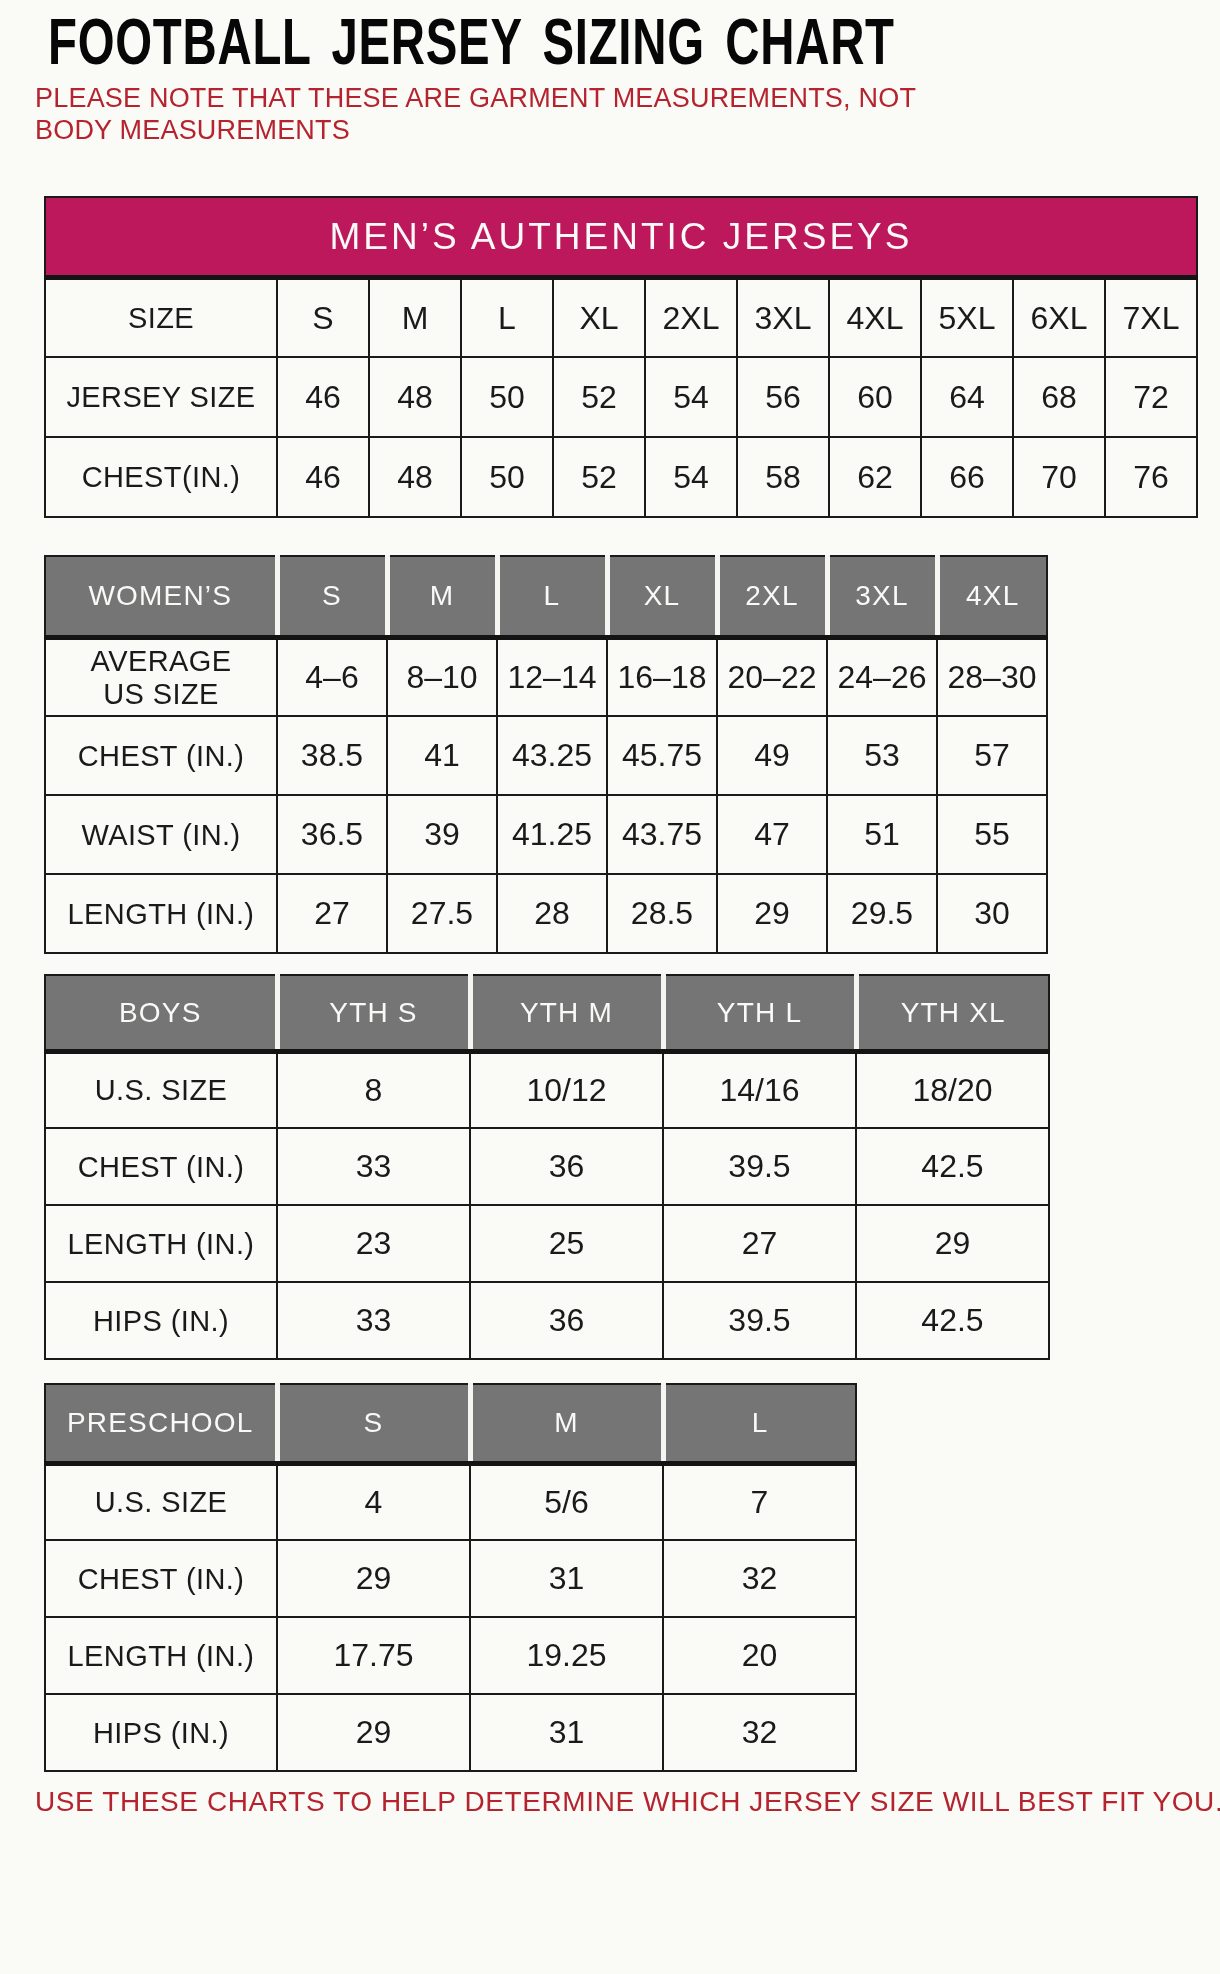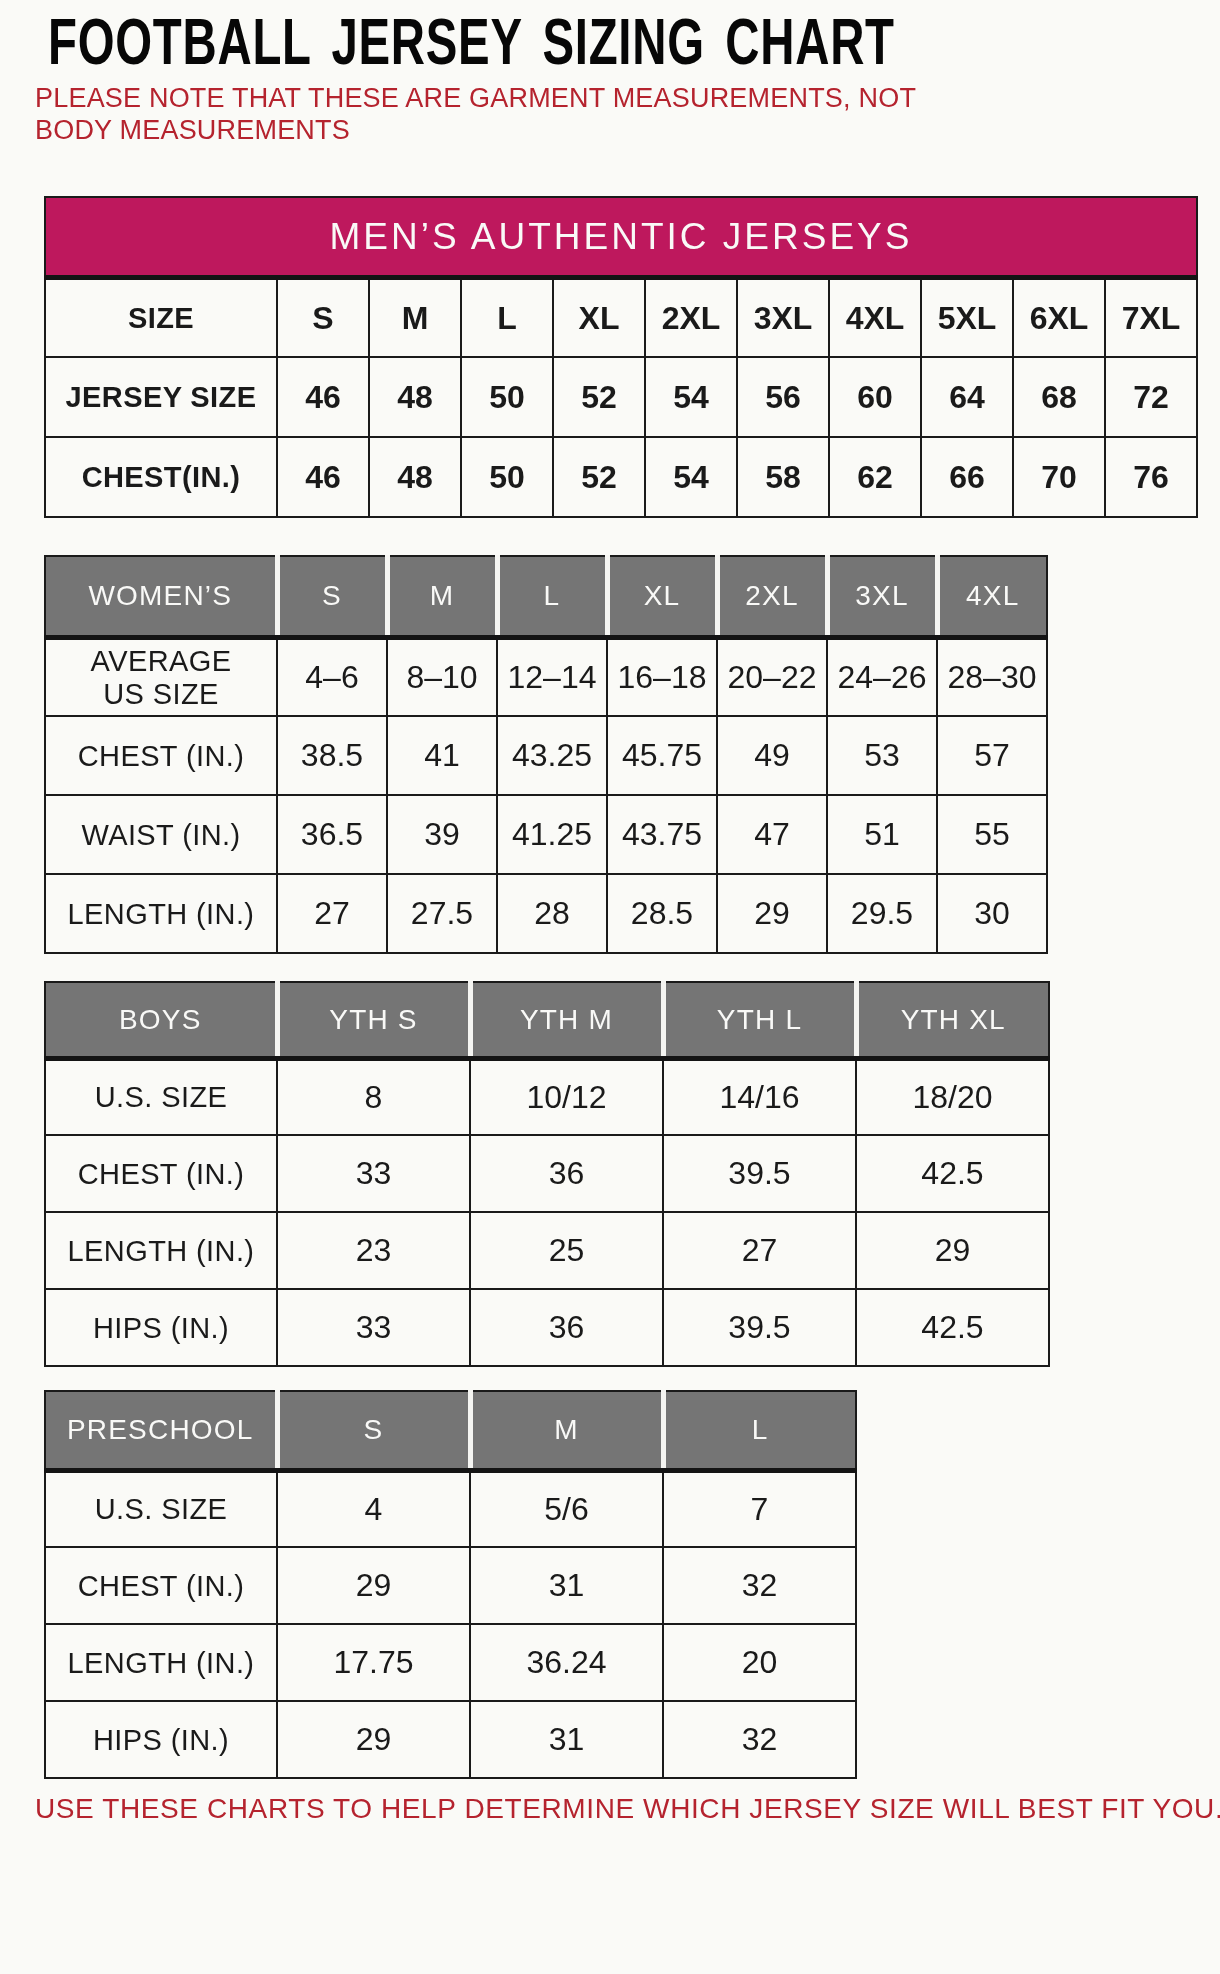--- a/index.html
+++ b/index.html
@@ -75,27 +75,27 @@
     font-size: 29px;
     font-weight: 400;
     letter-spacing: 0.4px;
     white-space: pre-line;
     line-height: 1.12;
   }
   .val { font-size: 32px; font-weight: 400; }
 
   .mens  { margin-top: 50px; }
   .mens  .banner { height: 80px; }
-  .mens  td { height: 80px; font-weight: bold; }
+  .mens  td { height: 80px; }
 
   .womens { margin-top: 37px; padding-left: 16px; }
   .womens .ghead { height: 81px; }
   .womens td { height: 79px; }
 
-  .boys { margin-top: 27px; }
+  .boys { margin-top: 20px; }
   .boys .ghead { height: 76px; }
   .boys td { height: 77px; }
 
   .pre { margin-top: 23px; }
   .pre .ghead { height: 79px; }
   .pre td { height: 77px; }
 </style>
 </head>
 <body>
 
@@ -310,21 +310,21 @@
       </tr>
       <tr>
         <td class="lbl">CHEST (IN.)</td>
         <td class="val">29</td>
         <td class="val">31</td>
         <td class="val">32</td>
       </tr>
       <tr>
         <td class="lbl">LENGTH (IN.)</td>
         <td class="val">17.75</td>
-        <td class="val">36.24</td>
+        <td class="val">19.25</td>
         <td class="val">20</td>
       </tr>
       <tr>
         <td class="lbl">HIPS (IN.)</td>
         <td class="val">29</td>
         <td class="val">31</td>
         <td class="val">32</td>
       </tr>
     </tbody>
   </table>

